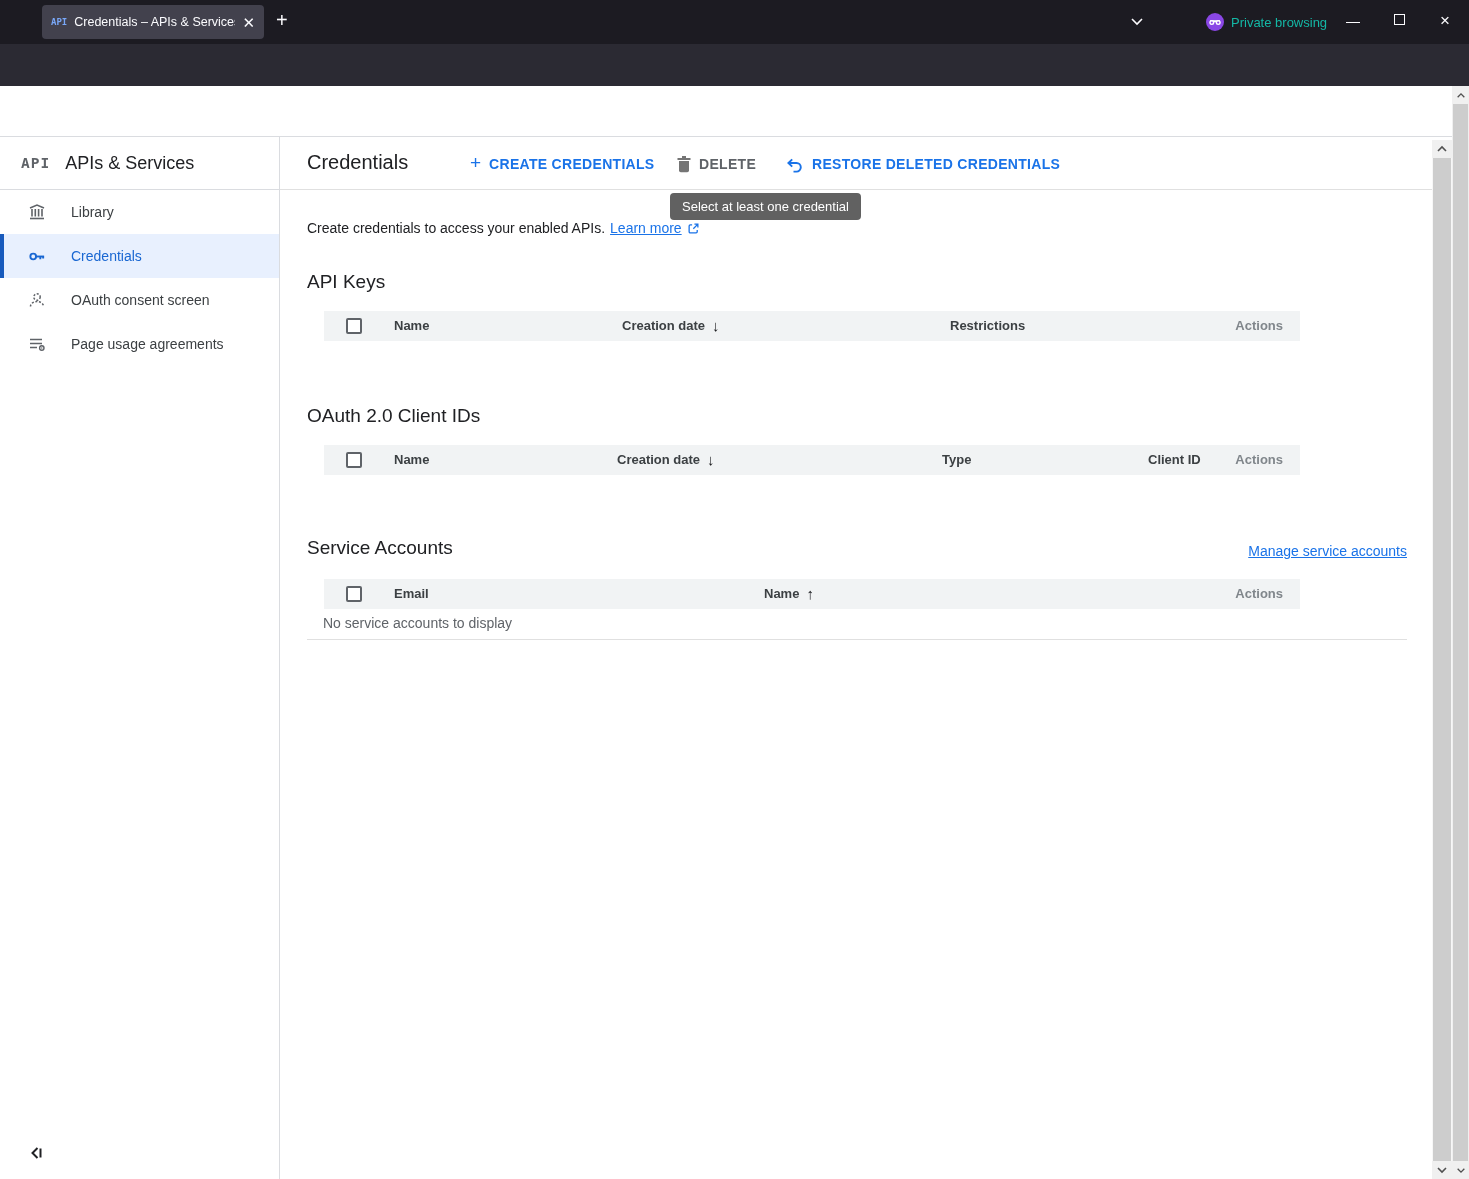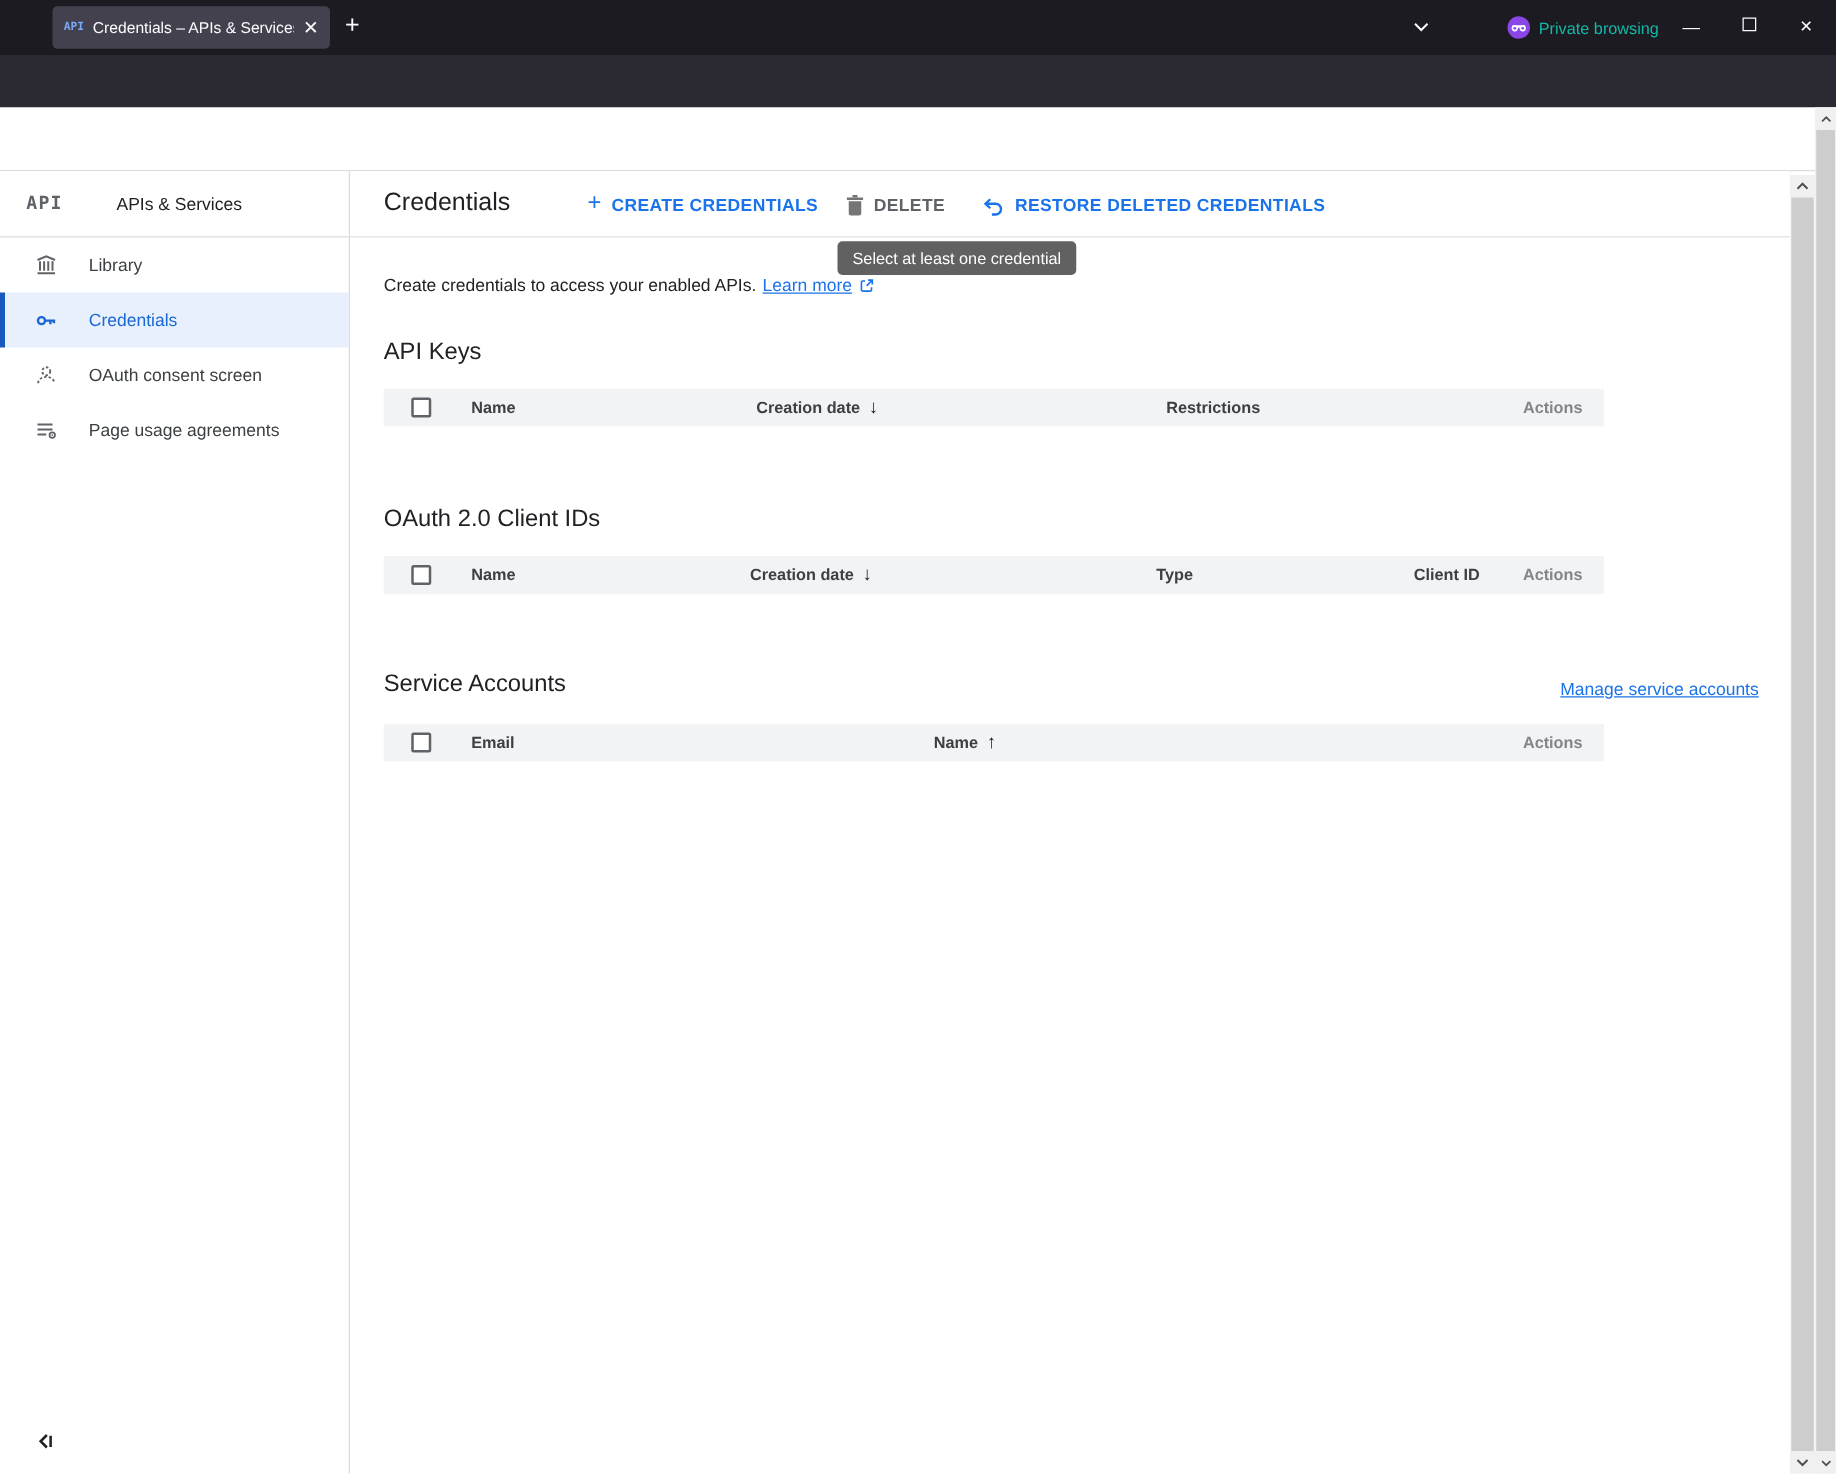--- a/index.html
+++ b/index.html
@@ -52,21 +52,21 @@
   .search-btn { position:absolute; left:1027px; top:95px; width:103px; height:34px; background:#fff; border:1px solid #dadce0; border-radius:0 4px 4px 0; display:flex; align-items:center; justify-content:center; gap:8px; }
   .search-btn span { color:#1a73e8; font-size:15px; font-weight:bold; }
   .top-ico { position:absolute; top:99px; width:26px; height:26px; display:flex; align-items:center; justify-content:center; color:#5f6368; }
   .dots-v { font-size:17px; color:#5f6368; letter-spacing:0; }
   .avatar { position:absolute; left:1396px; top:97px; width:30px; height:30px; border-radius:50%; display:flex; align-items:center; justify-content:center; }
 
   
   .sidebar { position:absolute; left:0; top:137px; width:280px; height:1042px; background:#fff; border-right:1px solid #dadce0; }
   .sb-header { height:53px; border-bottom:1px solid #dadce0; display:flex; align-items:center; padding-left:21px; gap:15px; }
   .sb-logo { color:#5f6368; font-family:"DejaVu Sans Mono",monospace; font-weight:bold; font-size:14.5px; letter-spacing:1px; }
-  .sb-title { font-size:14px; color:#202124;margin-left:28px; }
+  .sb-title { font-size:18px; color:#202124; }
   .sb-item { height:44px; display:flex; align-items:center; padding-left:28px; gap:25px; cursor:default; }
   .sb-item .ico { width:18px; height:18px; display:flex; align-items:center; justify-content:center; }
   .sb-item .lbl { font-size:14px; color:#3c4043; }
   .sb-item.sel { background:#e8f0fe; border-left:4px solid #185abc; padding-left:24px; }
   .sb-item.sel .lbl { color:#1967d2; }
   .sb-collapse { position:absolute; left:28px; bottom:18px; }
 
   
   .main { position:absolute; left:280px; top:137px; width:1152px; height:1042px; background:#fff; }
   .main-header { position:absolute; left:0; top:0; width:100%; height:53px; border-bottom:1px solid #e0e0e0; }
@@ -81,21 +81,21 @@
   .b-restore { left:505px; }
   .tooltip { position:absolute; left:390px; top:56px; height:27px; line-height:27px; background:#616161; color:#fff; font-size:13px; padding:0 12px; border-radius:4px; white-space:nowrap; }
   .desc { position:absolute; left:27px; top:83px; font-size:14px; color:#202124; display:flex; align-items:center; gap:5px; }
   .learn-more { color:#1a73e8; text-decoration:underline; }
   .sec-h { position:absolute; left:27px; font-size:19px; color:#202124; }
   .h-api { top:134px; }
   .h-oauth { top:268px; }
   .sa-row { position:absolute; left:27px; top:400px; width:1100px; display:flex; justify-content:space-between; align-items:flex-end; }
   .sa-row .sec-h2 { font-size:19px; color:#202124; }
   .manage-link { font-size:14px; color:#1a73e8; text-decoration:underline; }
-  .thead { position:absolute; left:27px; width:976px; height:30px; background:#f1f3f4; }
+  .thead { position:absolute; left:44px; width:976px; height:30px; background:#f1f3f4; }
   .t1 { top:174px; } .t2 { top:308px; } .t3 { top:442px; }
   .th { position:absolute; top:0; height:30px; line-height:30px; font-size:13px; font-weight:bold; color:#3c4043; display:flex; align-items:center; gap:7px; }
   .th-actions { right:17px; color:#80868b; font-weight:bold; }
   .sort { font-size:15px; color:#202124; font-weight:normal; }
   .cbx { position:absolute; left:22px; top:7px; width:16px; height:16px; border:2px solid #5f6368; border-radius:2px; background:#fff; }
   .trow { position:absolute; left:27px; width:1100px; height:31px; border-bottom:1px solid #e0e0e0; }
   .r1 { top:204px; } .r2 { top:338px; } .r3 { top:472px; }
   .empty-txt { position:absolute; left:16px; top:6px; font-size:14px; color:#5f6368; }
 
   
@@ -380,20 +380,23 @@
   </div>
   <div class="thead t3">
     <span class="cbx"></span>
     <span class="th" style="left:70px;">Email</span>
     <span class="th" style="left:440px;">
         <span>Name</span>
         <span class="sort">↑</span>
       </span>
     <span class="th th-actions">Actions</span>
   </div>
+  <div class="trow r3">
+    <span class="empty-txt">No service accounts to display</span>
+  </div>
 </div>
 
 <div class="sb-inner">
   <div class="sc-btn sc-top">
       <svg width="12" height="8" viewBox="0 0 12 8">
         <path d="M2 6 L6 2 L10 6" stroke="#505050" stroke-width="1.6" fill="none"></path>
       </svg>
     </div>
   <div class="sc-thumb"></div>
   <div class="sc-btn sc-bot">

